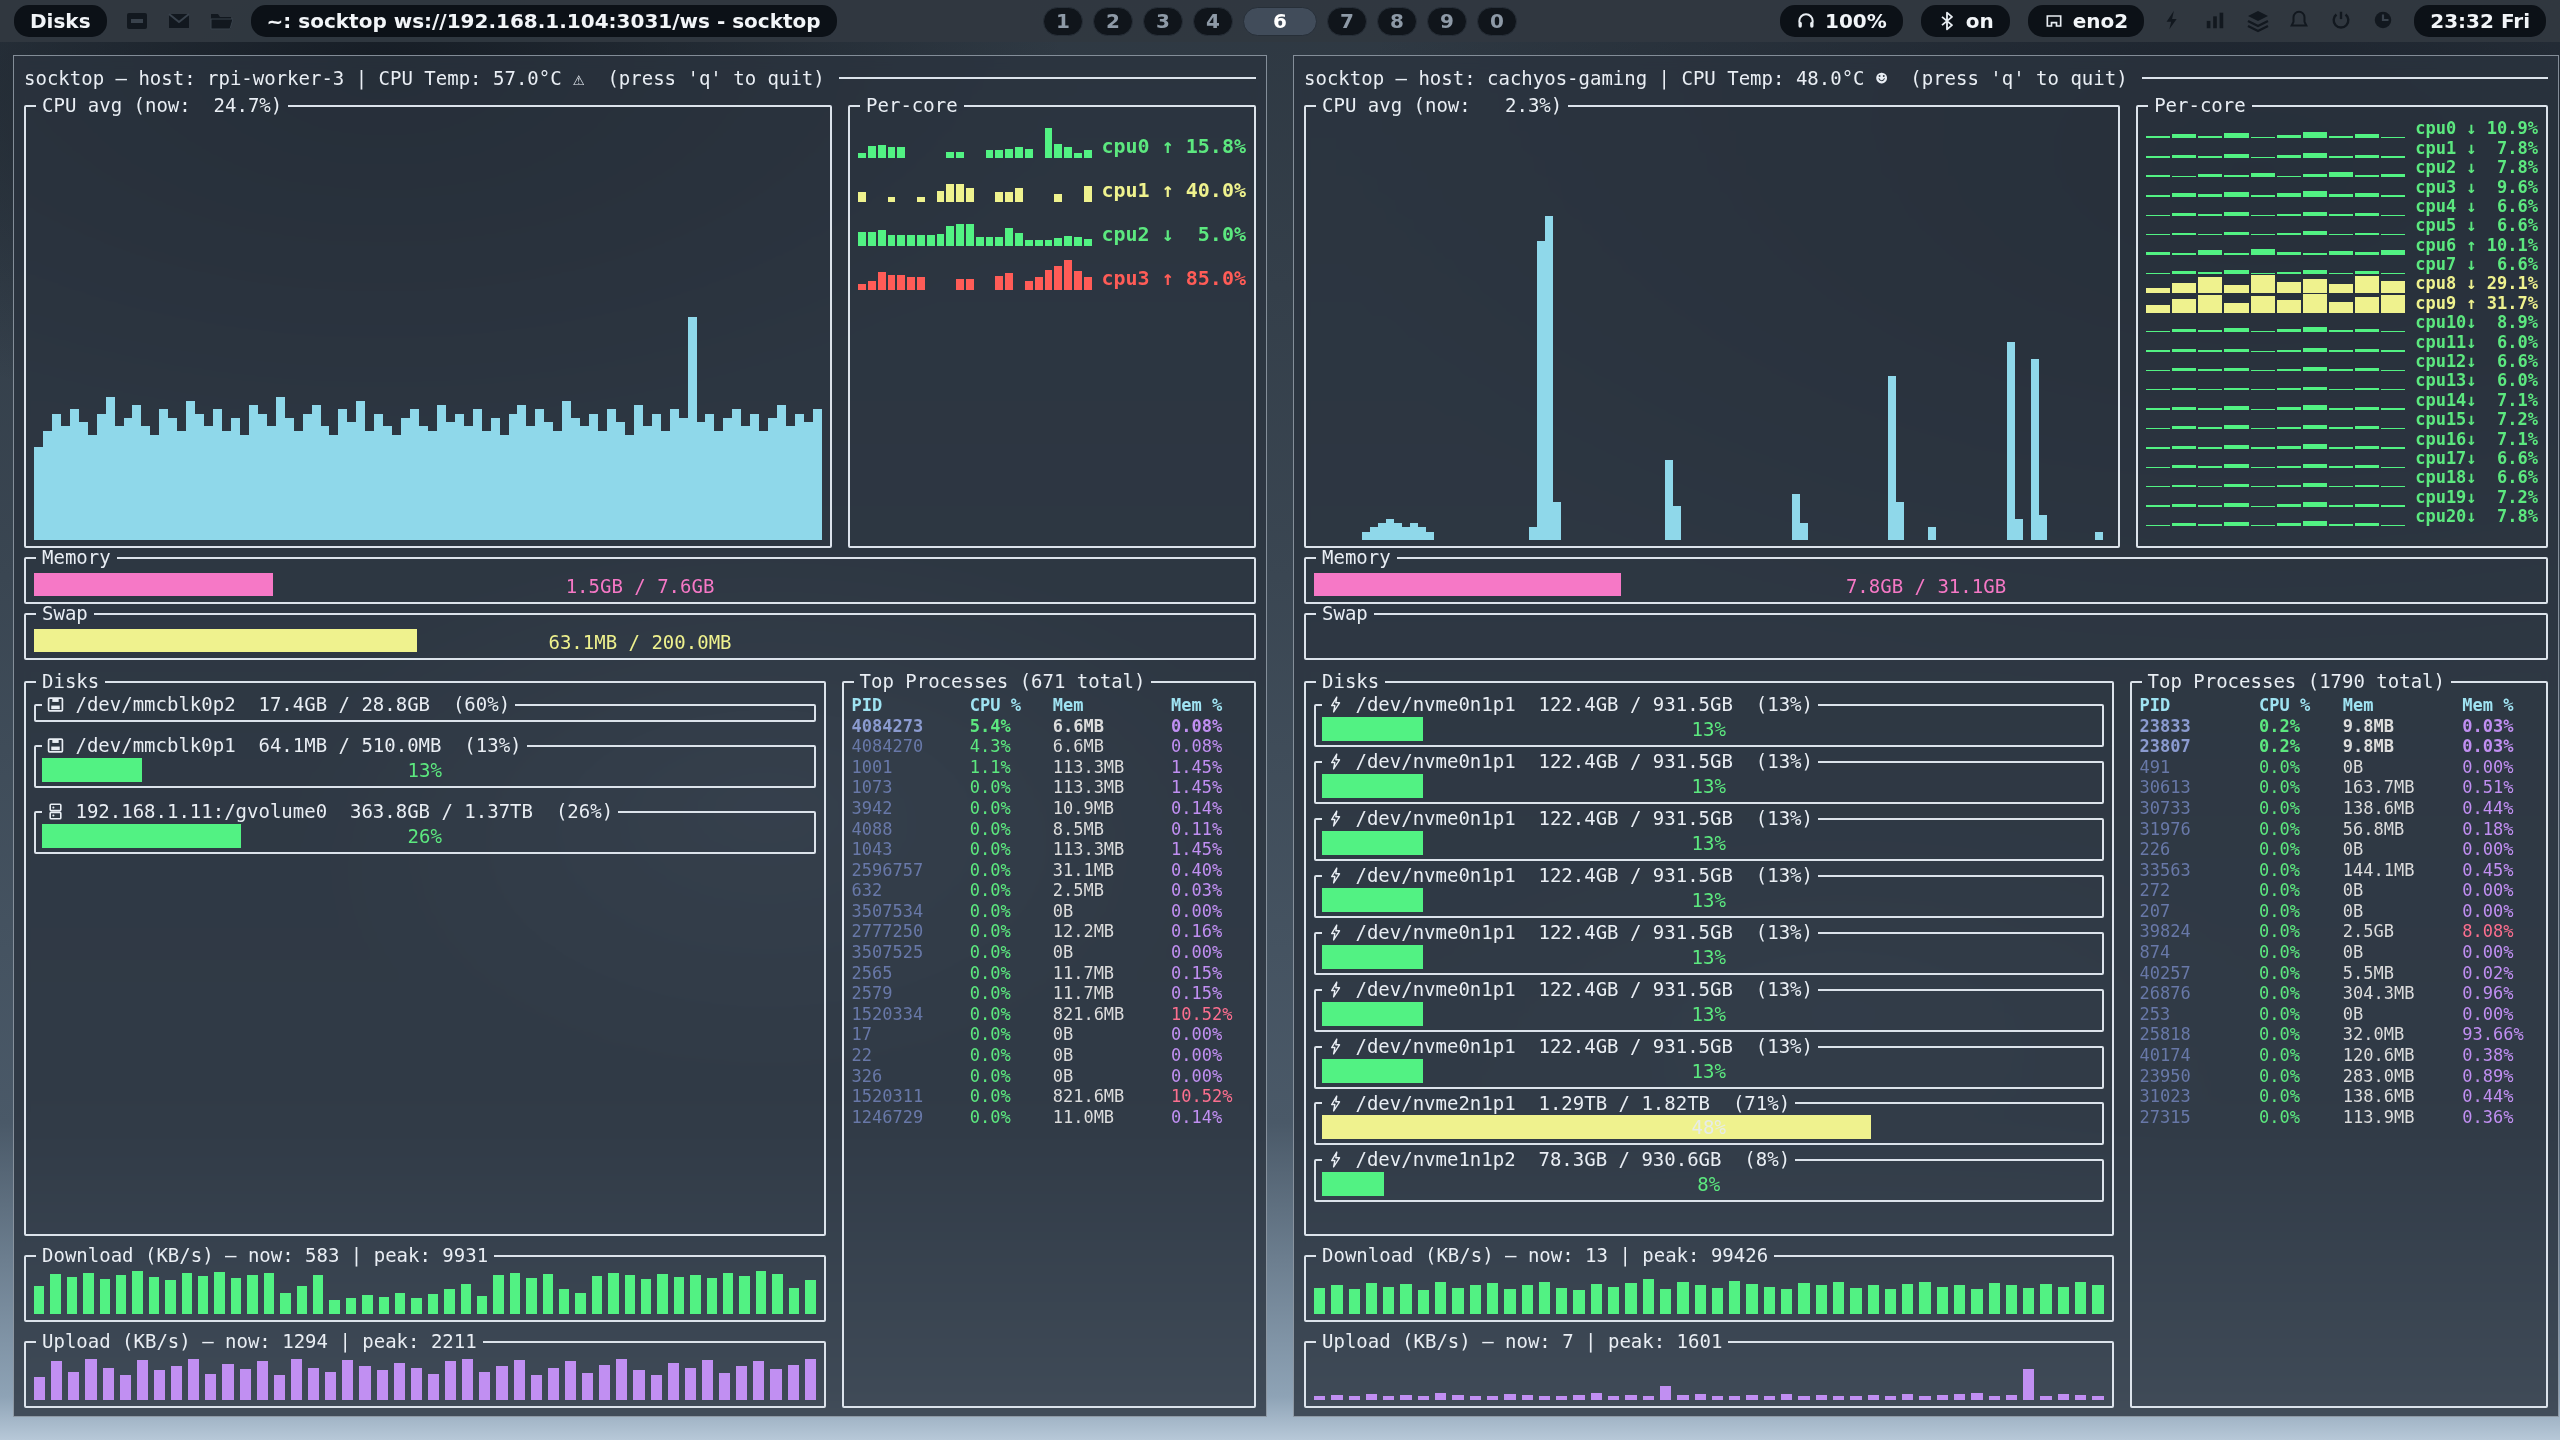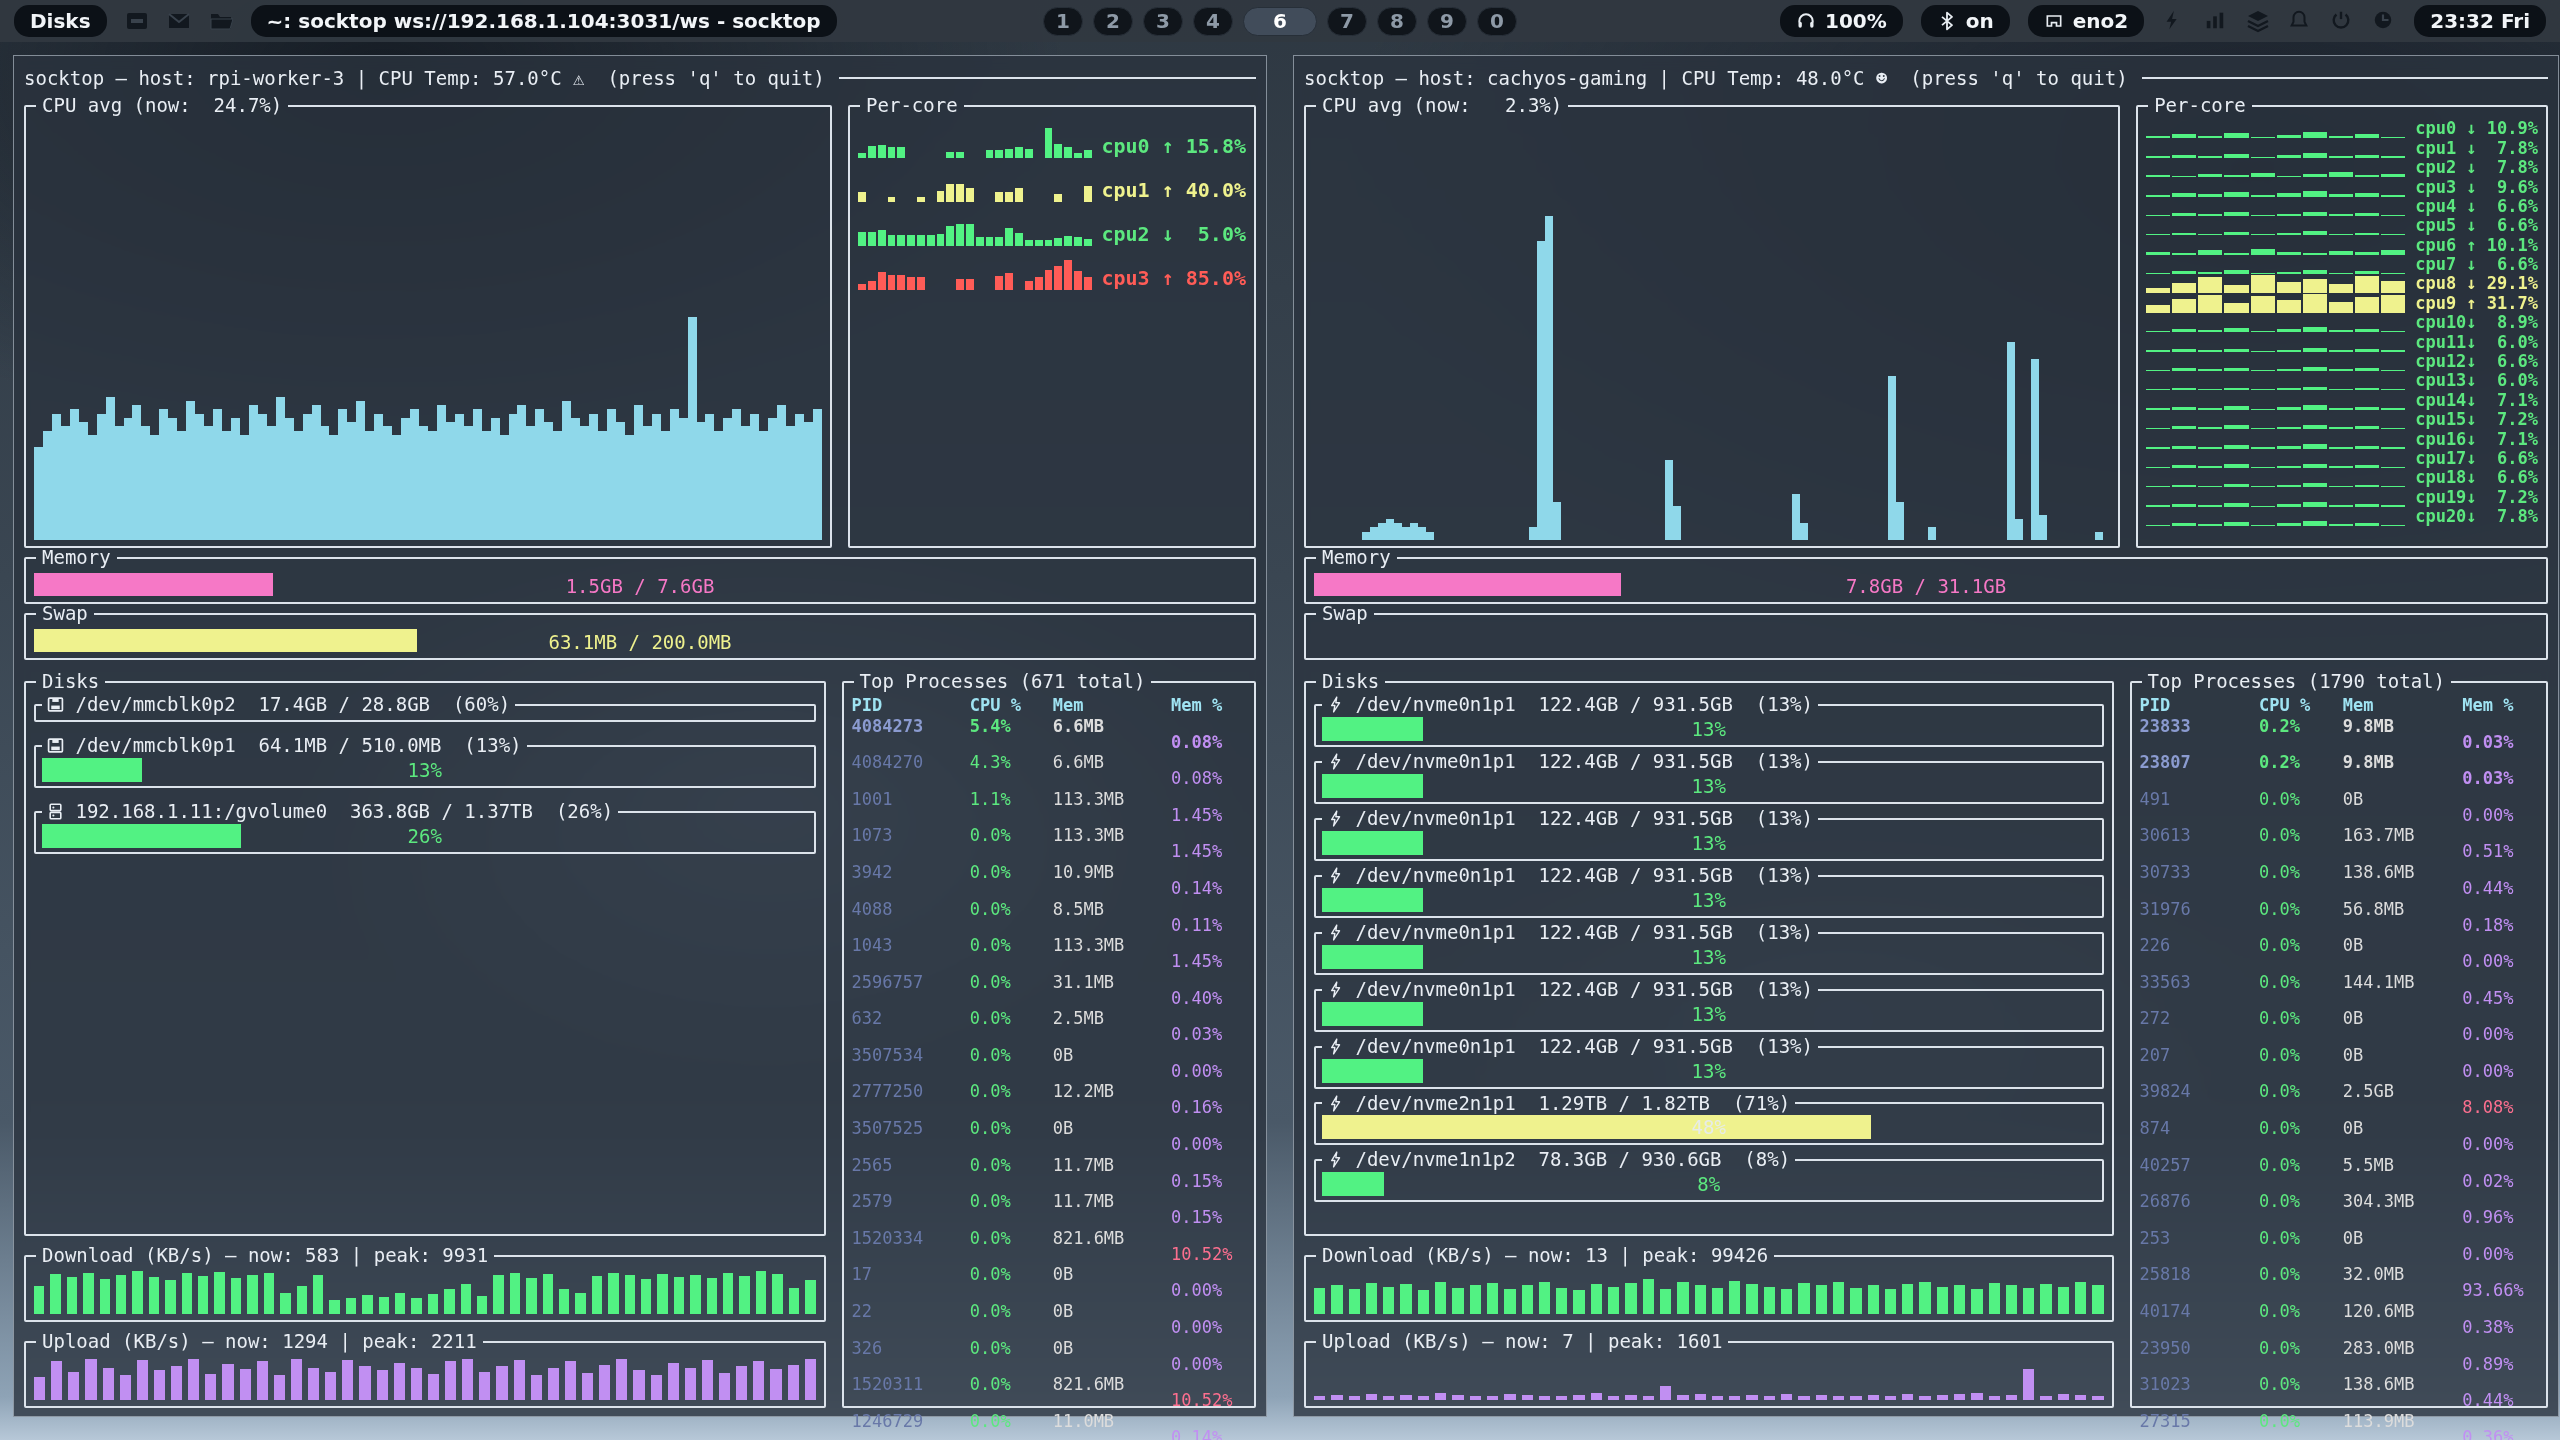--- a/index.html
+++ b/index.html
@@ -65,21 +65,21 @@
   .core-row .spark{flex:1;display:flex;align-items:flex-end;gap:2px;height:100%;min-width:0;}
   .spark .sbar{flex:1 1 0;}
   .core-label{font-weight:bold;white-space:pre;text-align:right;flex:0 0 auto;}
   .left-cores .core-label{font-size:20px;}
   .right-cores .core-label{font-size:17px;}
   .proc{display:grid;grid-template-columns:30% 21% 30% 19%;font-size:17px;line-height:20.6px;}
   .proc .h{color:var(--header-cyan);font-weight:bold;}
   .proc .c0{color:var(--slate);}
   .proc .c1{color:var(--green-text);}
   .proc .c2{color:var(--mem-col);}
-  .proc .c3{color:var(--violet);margin-top:16px;}
+  .proc .c3{color:var(--violet);}
   .proc .red{color:var(--proc-red);}
   .proc .b{font-weight:bold;}
   .proc .b.c0{color:var(--slate-bright);}
   .c-green{color:var(--green-text);}
   .c-yellow{color:var(--yellow);}
   .c-red{color:var(--red);}
 </style>
 </head>
 <body>
 

